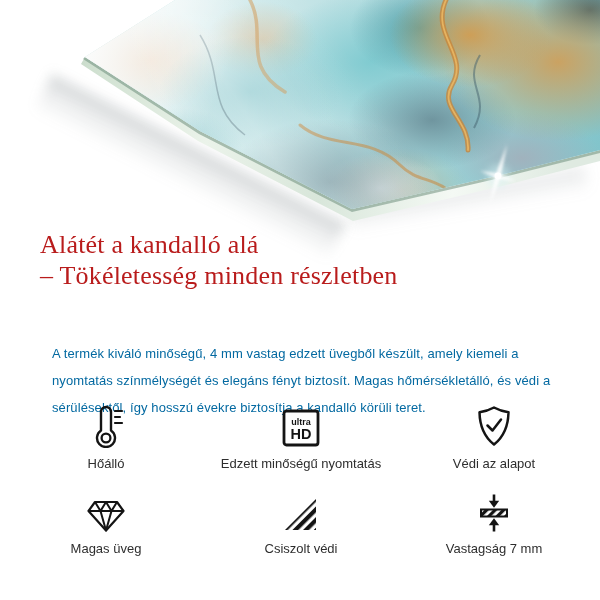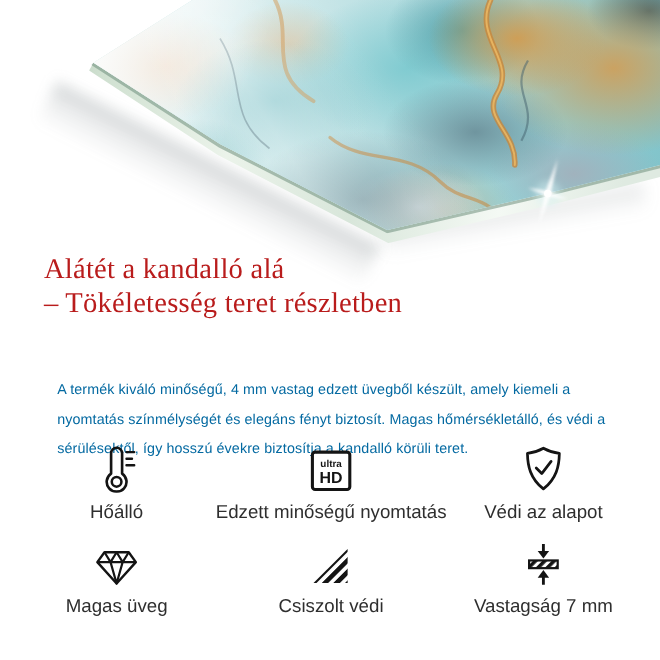--- a/index.html
+++ b/index.html
@@ -75,21 +75,21 @@
     font-size:13px;line-height:27px;color:#0369a1;letter-spacing:.1px;
   }
 
   
   .features{
     position:absolute;left:0;top:402px;width:598px;
     display:grid;grid-template-columns:212px 178px 208px;grid-auto-rows:85px;
   }
   .feature{display:flex;flex-direction:column;align-items:center;}
   .icon-box{height:46px;display:flex;align-items:flex-end;justify-content:center;}
-  .feature-label{margin-top:8px;font-size:17px;color:#2e2e2e;white-space:nowrap;}
+  .feature-label{margin-top:8px;font-size:13px;color:#2e2e2e;white-space:nowrap;}
   .ico{display:block;}
 </style>
 </head>
 <body>
 
 <div class="page">
 
   <div class="hero">
     <div class="shadow shadow-left"></div>
     <div class="shadow shadow-right"></div>
@@ -122,21 +122,21 @@
           <polygon points="0,-33 2.6,0 0,29 -2.6,0" fill="#ffffff" opacity="0.95" filter="url(#blur2)"></polygon>
           <polygon points="-19,0 0,2.4 19,0 0,-2.4" fill="#ffffff" opacity="0.9" filter="url(#blur2)"></polygon>
         </g>
         <circle r="3.4" fill="#ffffff"></circle>
       </g>
     </svg>
   </div>
 
   <h1 class="title">
     <span>Alátét a kandalló alá</span><br>
-    <span>– Tökéletesség teret részletben</span>
+    <span>– Tökéletesség minden részletben</span>
   </h1>
 
   <p class="desc">A termék kiváló minőségű, 4 mm vastag edzett üvegből készült, amely kiemeli a nyomtatás színmélységét és elegáns fényt biztosít. Magas hőmérsékletálló, és védi a sérülésektől, így hosszú évekre biztosítja a kandalló körüli teret.</p>
 
   <div class="features">
 
     <div class="feature">
       <div class="icon-box">
         <svg class="ico" width="36" height="44" viewBox="0 0 36 44">
           <path d="M13,8 A5,5 0 0 1 23,8 L23,26.5 A9,9 0 1 1 13,26.5 Z" fill="none" stroke="#141414" stroke-width="2.4" stroke-linejoin="round"></path>

